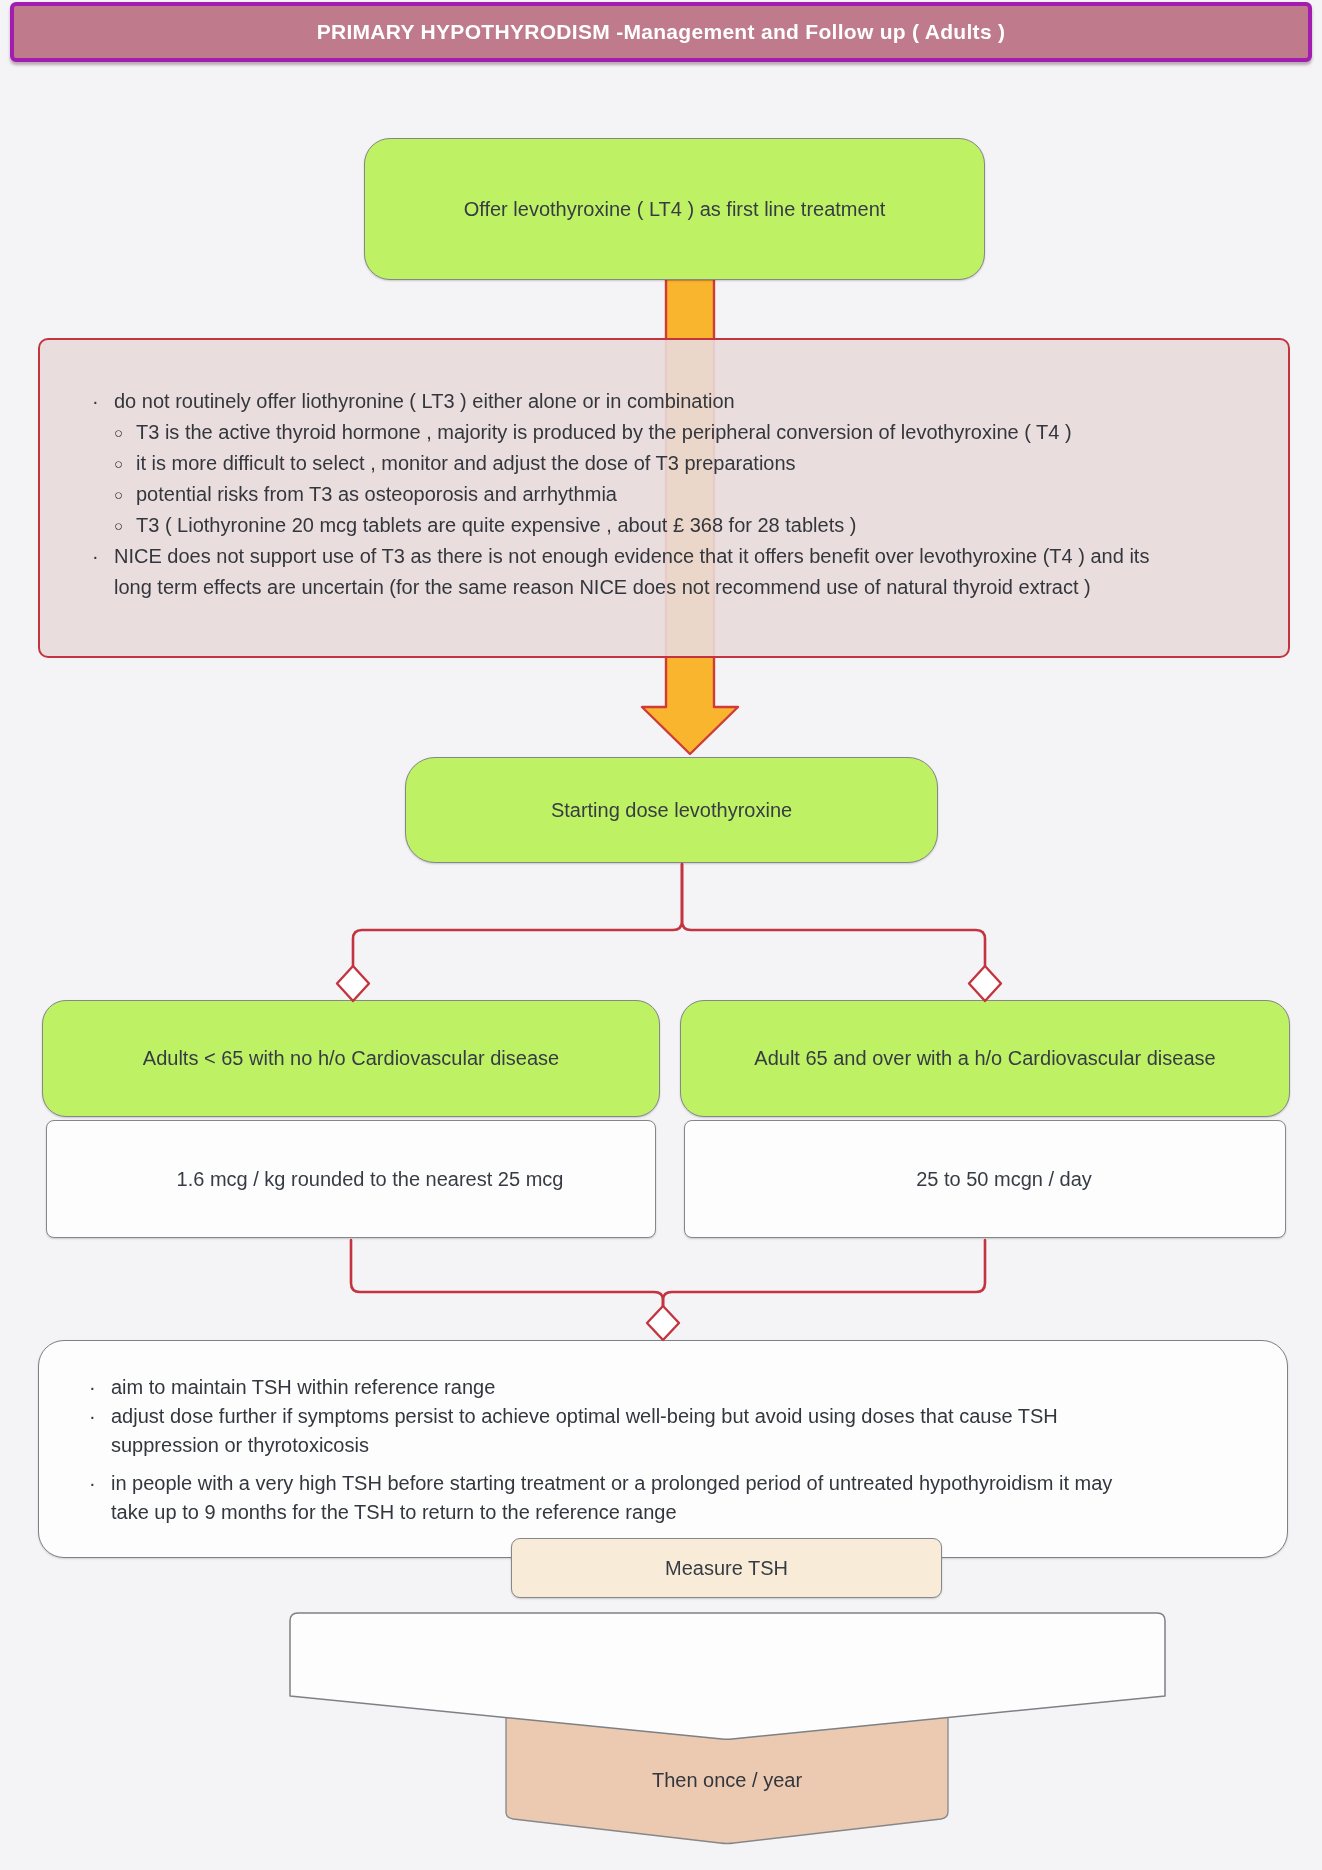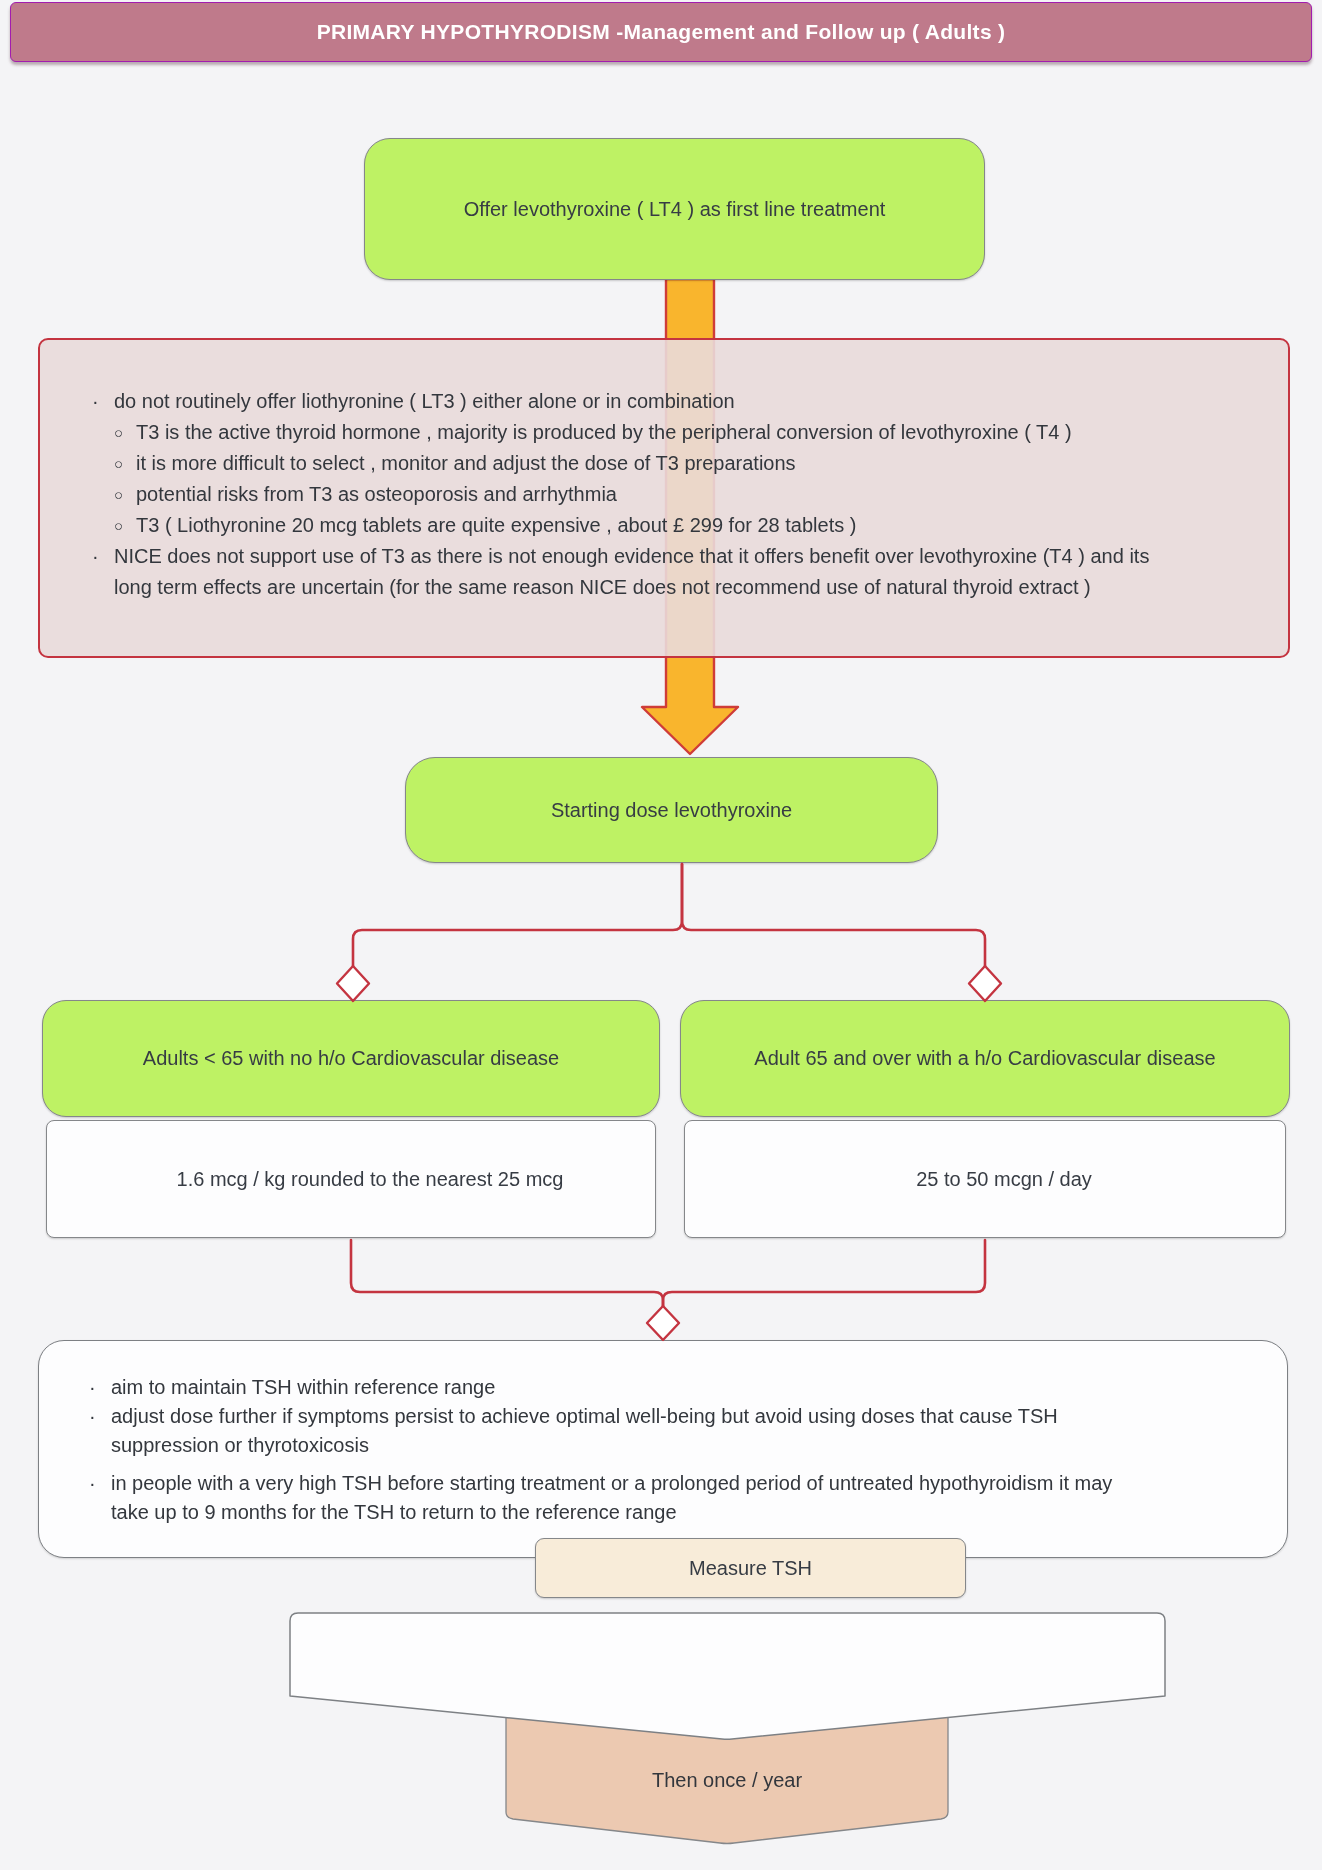--- a/index.html
+++ b/index.html
@@ -4,34 +4,34 @@
 <style>
   html,body{margin:0;padding:0;background:#eceff1;}
   #stage{
     position:relative;width:1322px;height:1870px;margin:0 auto;
     background:#f4f4f6;overflow:hidden;
     font-family:"Liberation Sans",sans-serif;color:#373c44;
   }
   .layer{position:absolute;left:0;top:0;width:1322px;height:1870px;pointer-events:none;}
   #title-bar{
     position:absolute;left:10px;top:2px;width:1302px;height:60px;
-    background:#bf7a8b;border:1px solid #a21caf;border-radius:6px;
+    background:#bf7a8b;border:4px solid #a21caf;border-radius:6px;
     box-shadow:0 3px 3px rgba(110,80,92,.45);
     display:flex;align-items:center;justify-content:center;
     color:#ffffff;font-weight:bold;font-size:21px;letter-spacing:.3px;
     box-sizing:border-box;
   }
   .box{
     position:absolute;box-sizing:border-box;
     display:flex;align-items:center;justify-content:center;text-align:center;
     border:1.6px solid #85878a;font-size:20px;line-height:27px;
     box-shadow:0 1px 2px rgba(0,0,0,.18);
   }
   .cream{background:#bef264;}
-  .cream2{background:#f8ecd9;margin-left:24px;}
+  .cream2{background:#f8ecd9;}
   .white{background:#fdfdfe;padding-left:38px;}
   #offer-box{left:364px;top:138px;width:621px;height:142px;border-radius:26px;}
   #caution-box{
     position:absolute;left:38px;top:338px;width:1252px;height:320px;box-sizing:border-box;
     background:rgba(233,218,218,0.9);border:2.6px solid #c43440;border-radius:10px;
     padding:46px 28px 0 52px;font-size:20px;line-height:31px;color:#33373d;
   }
   #start-box{left:405px;top:757px;width:533px;height:106px;border-radius:30px;}
   #adults-box{left:42px;top:1000px;width:618px;height:117px;border-radius:24px;}
   #elder-box{left:680px;top:1000px;width:610px;height:117px;border-radius:24px;}
@@ -94,21 +94,21 @@
     </div>
     <div class="row lvl2">
       <span class="mk">○</span>
       <div>
         <div>potential risks from T3 as osteoporosis and arrhythmia</div>
       </div>
     </div>
     <div class="row lvl2">
       <span class="mk">○</span>
       <div>
-        <div>T3 ( Liothyronine 20 mcg tablets are quite expensive , about £ 299 for 28 tablets )</div>
+        <div>T3 ( Liothyronine 20 mcg tablets are quite expensive , about £ 368 for 28 tablets )</div>
       </div>
     </div>
     <div class="row lvl1">
       <span class="mk">·</span>
       <div>
         <div>NICE does not support use of T3 as there is not enough evidence that it offers benefit over levothyroxine (T4 ) and its</div>
         <div>long term effects are uncertain  (for the same reason NICE does not recommend use of natural thyroid extract )</div>
       </div>
     </div>
   </div>

